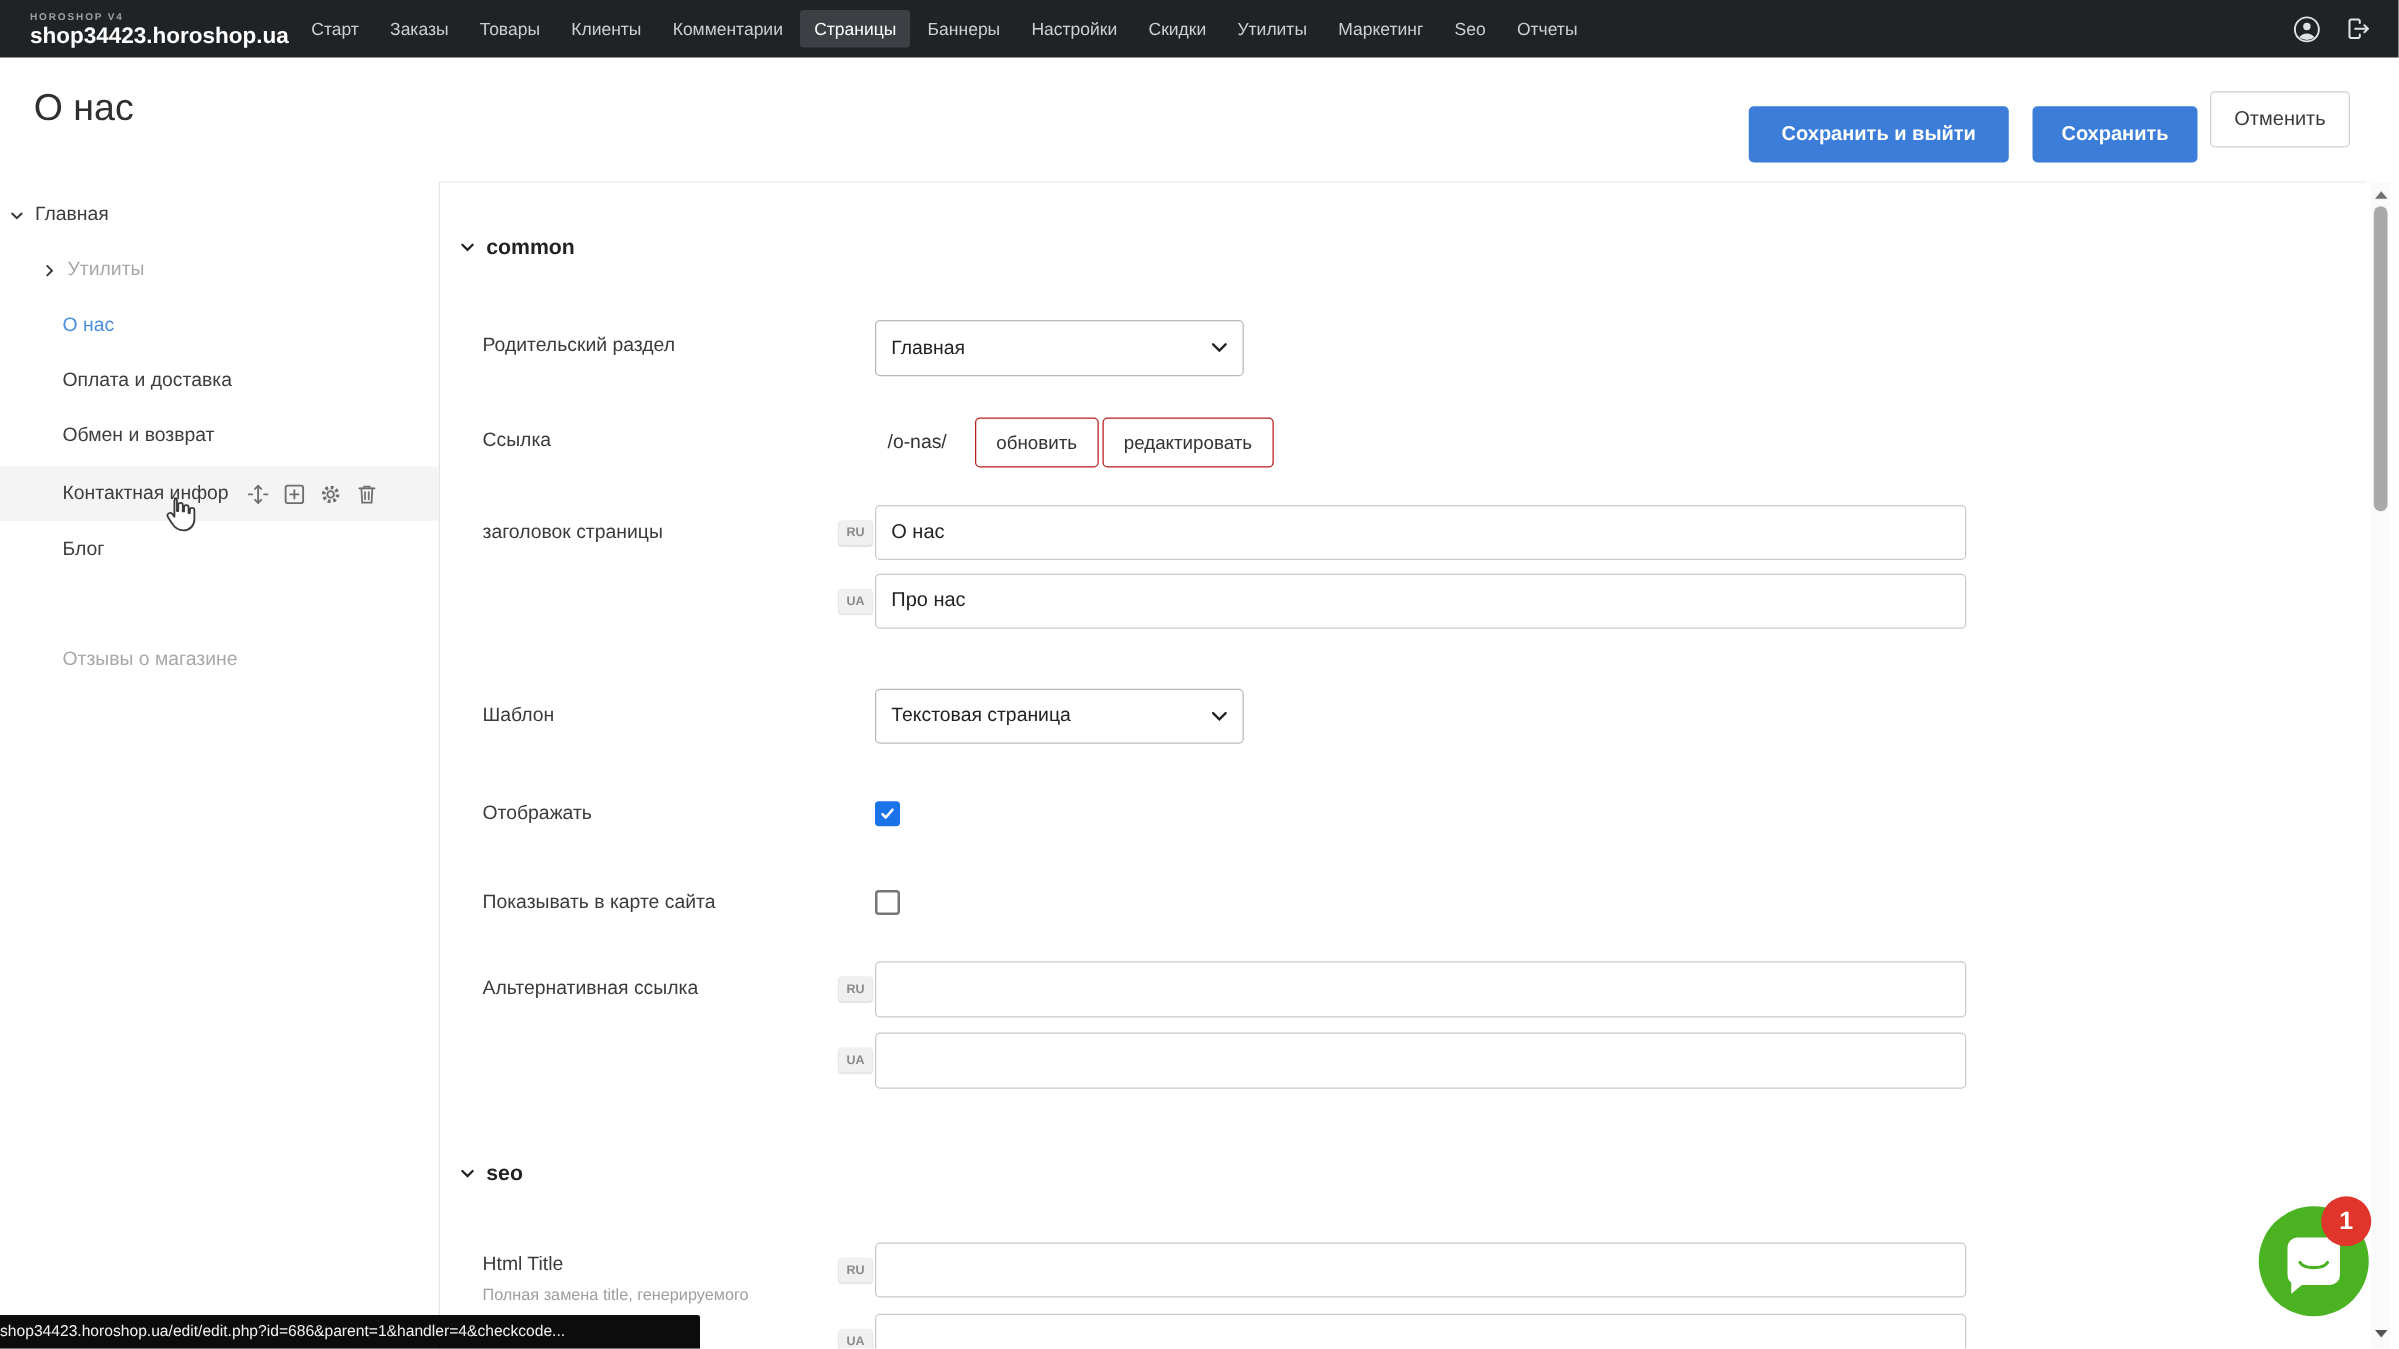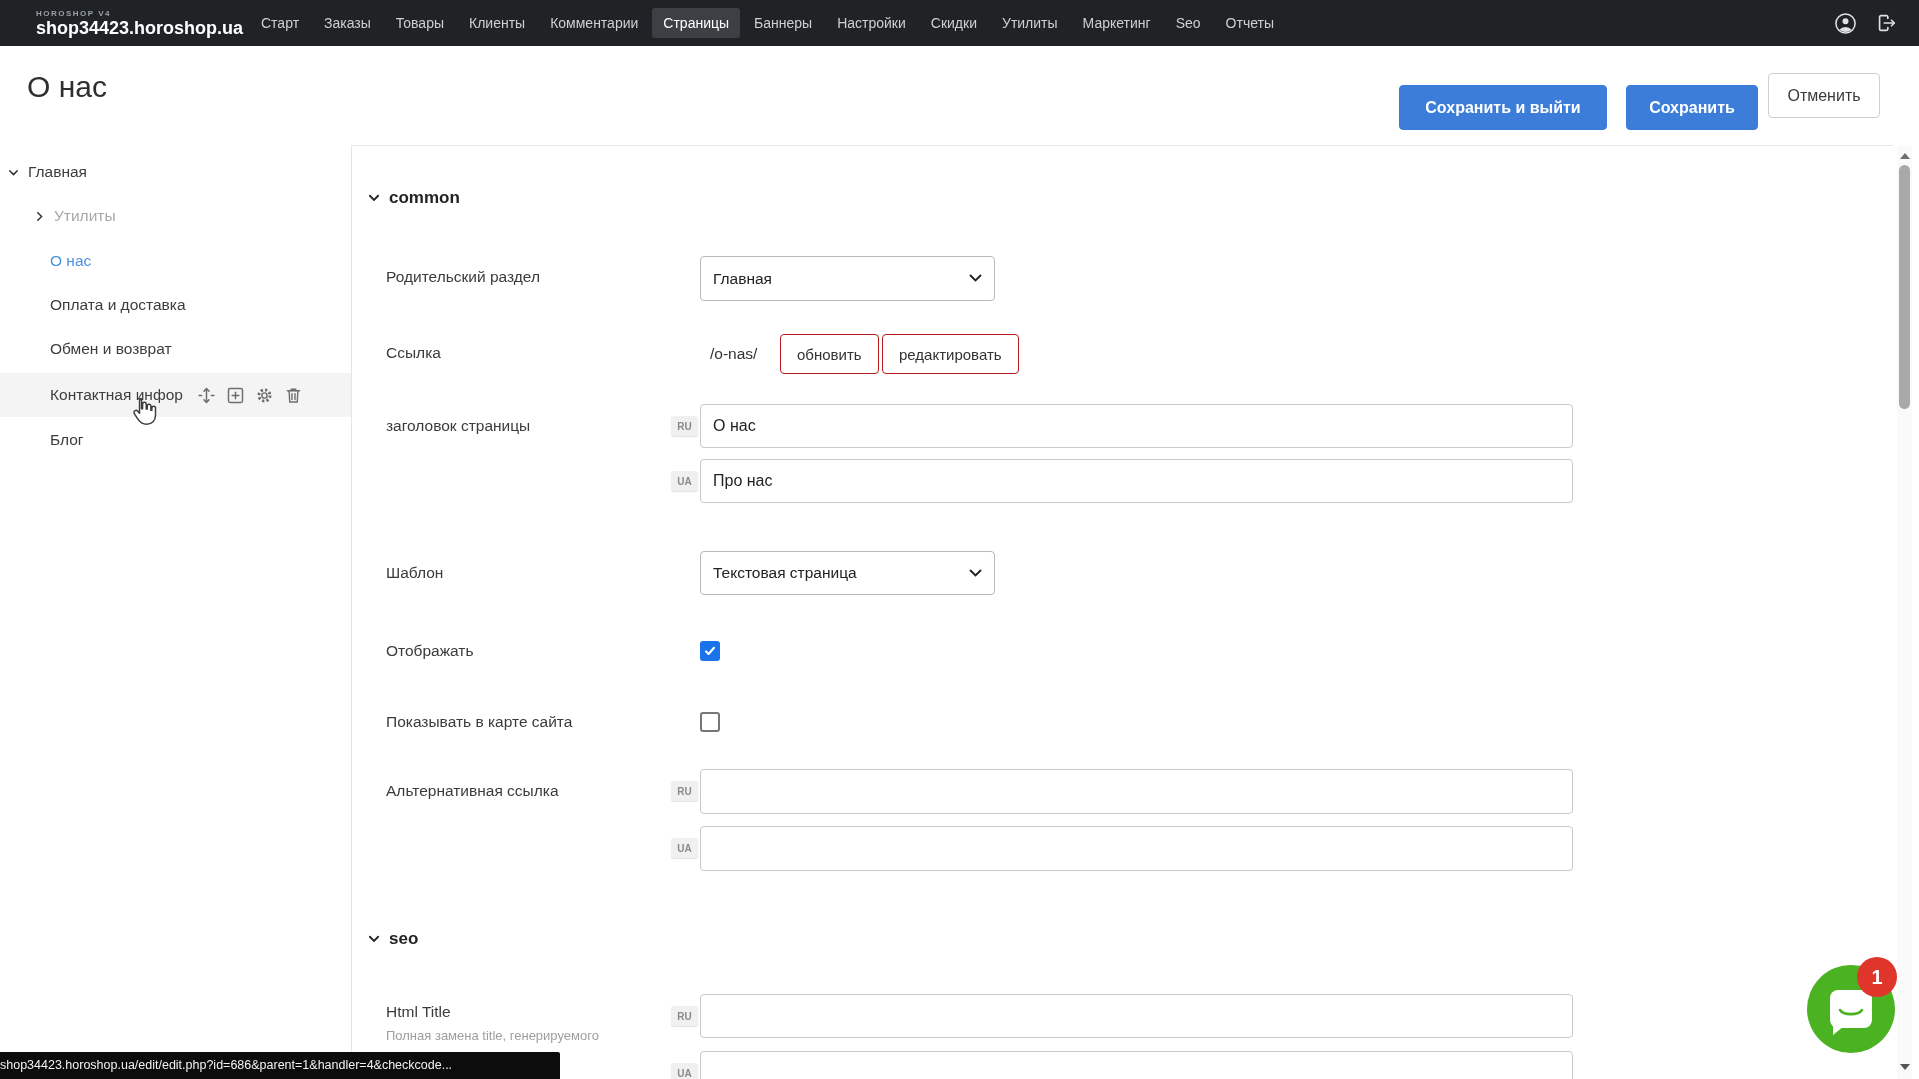--- a/index.html
+++ b/index.html
@@ -2,21 +2,21 @@
 <html><head>
 <meta charset="utf-8">
 <style>
   * { box-sizing: border-box; margin: 0; padding: 0; }
   html,body { width:1919px; height:1079px; overflow:hidden; }
   body { font-family:"Liberation Sans", sans-serif; background:#fff; position:relative; color:#333; }
   svg { display:block; }
 
   
   #navbar { position:absolute; top:0; left:0; right:0; height:46px; background:#202326; display:flex; align-items:center; z-index:50; }
-  .logo { margin-left:36px; width:206px; cursor:pointer; }
+  .logo { margin-left:24px; width:206px; cursor:pointer; }
   .logo-top { font-size:8px; font-weight:bold; letter-spacing:1.5px; color:#9aa0a5; line-height:9px; }
   .logo-domain { font-size:18px; font-weight:bold; color:#ffffff; line-height:20px; }
   .nav-menu { display:flex; align-items:center; gap:3px; margin-left:8px; }
   .nav-item { font-size:14px; color:#ccd0d3; padding:7px 11px; border-radius:3px; white-space:nowrap; cursor:pointer; }
   .nav-item.active { background:#3c4044; color:#fff; }
   .nav-right { margin-left:auto; margin-right:22px; display:flex; align-items:center; gap:18px; }
   .nav-icon { cursor:pointer; }
 
   
   #page-header { position:absolute; top:46px; left:0; right:0; height:99px; background:#fff; z-index:10; }
@@ -185,20 +185,23 @@
         </svg>
       </span>
     </span>
   </div>
   <div class="tree-row" style="top:182px">
     <span class="tree-label indent t-dark">Обмен и возврат</span>
   </div>
   <div class="tree-row" style="top:273px">
     <span class="tree-label indent t-dark">Блог</span>
   </div>
+  <div class="tree-row" style="top:361px">
+    <span class="tree-label indent t-muted">Отзывы о магазине</span>
+  </div>
 </aside>
 
 <main id="content">
 
   <div class="section-head" style="left:16px; top:42px">
     <svg width="12" height="12" viewBox="0 0 16 16">
         <path d="M2.5 5l5.5 5.5L13.5 5" stroke="#222" stroke-width="2.4" fill="none" stroke-linecap="round"></path>
       </svg>
     <span>common</span>
   </div>

